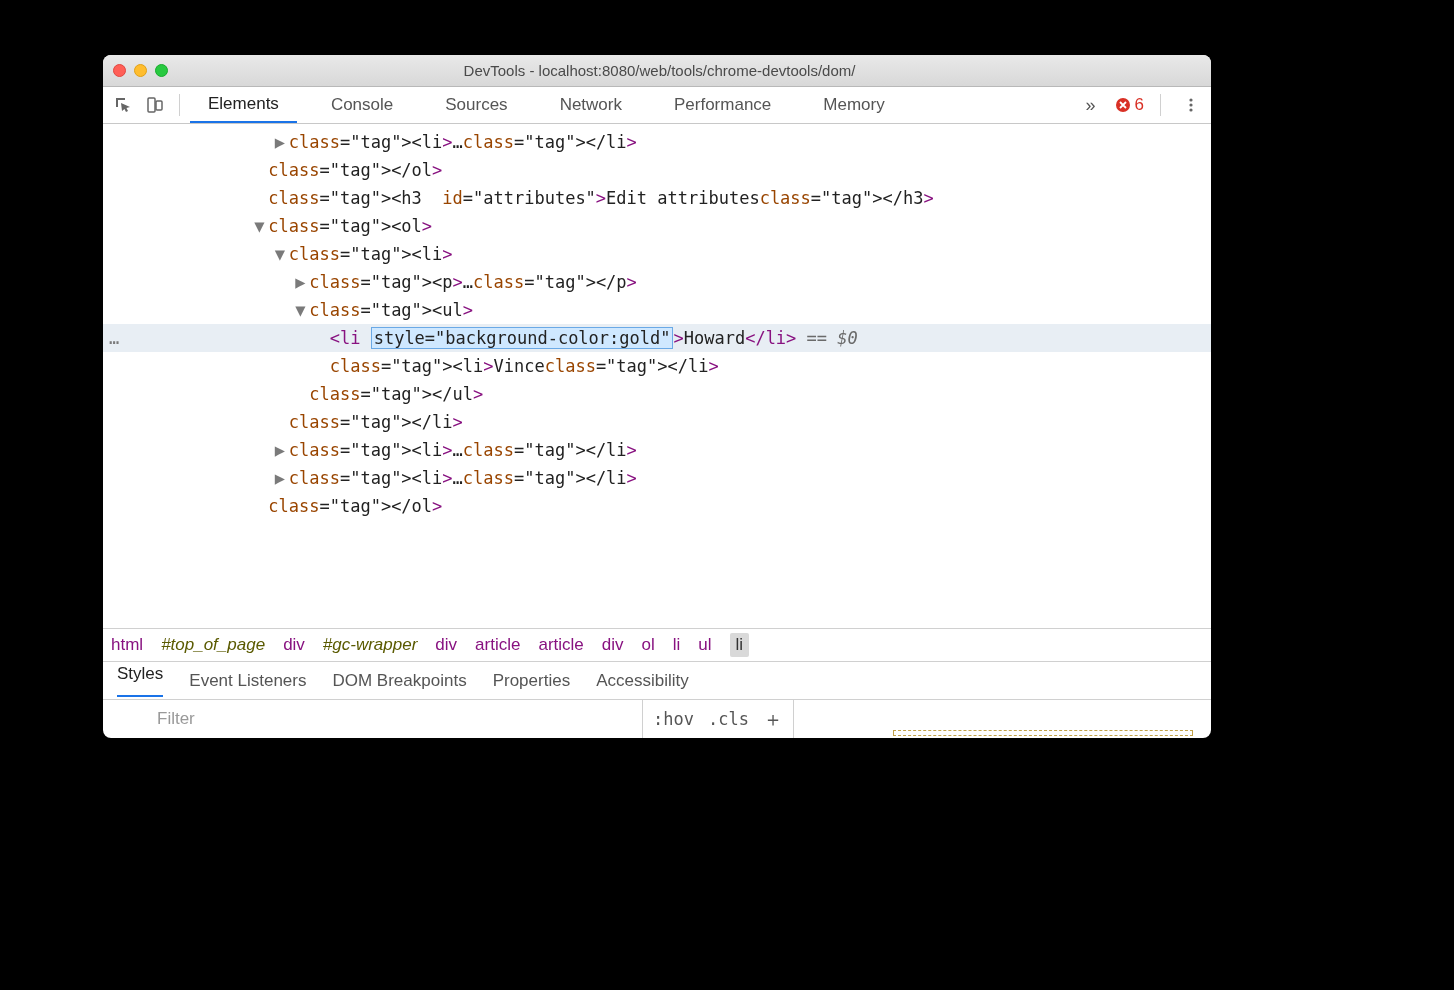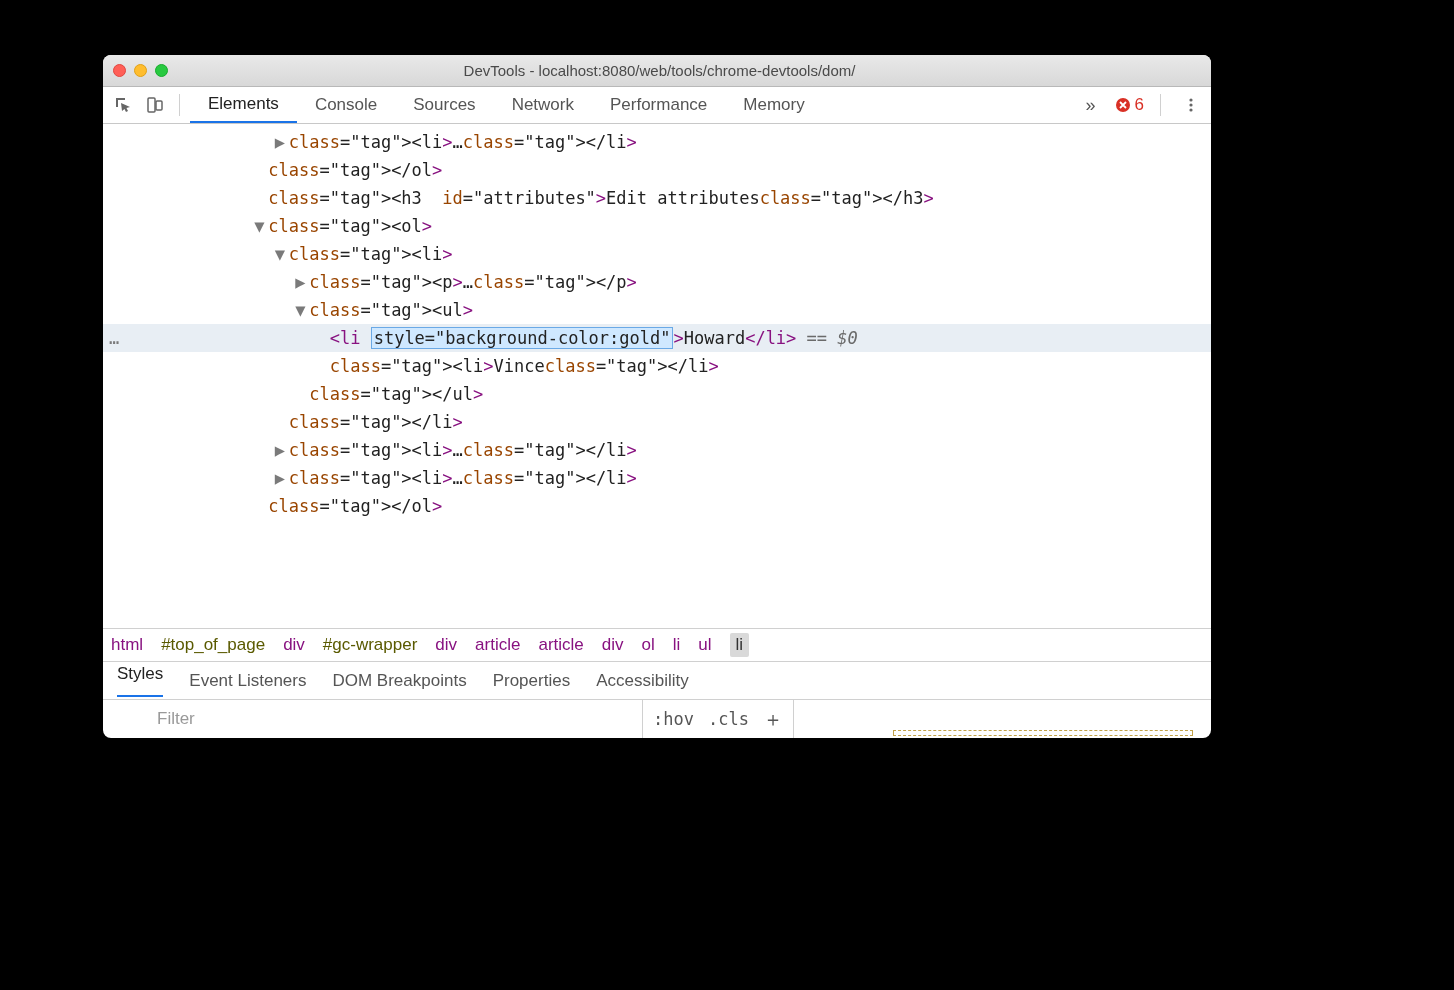--- a/index.html
+++ b/index.html
@@ -57,21 +57,21 @@
     gap: 4px;
     flex-shrink: 0;
   }
   .toolbar .icon-btn {
     width: 28px; height:28px;
     display:flex; align-items:center; justify-content:center;
     color:#666;
     cursor:pointer;
   }
   .toolbar-sep { width:1px; height:22px; background:#d0d0d0; margin: 0 6px;}
-  .tabs { display:flex; gap: 0; align-items:center; height:100%; }
+  .tabs { display:flex; gap: 16px; align-items:center; height:100%; }
   .tab {
     padding: 0 18px;
     height:100%;
     display:flex; align-items:center;
     color:#555;
     cursor:pointer;
     font-size:17px;
   }
   .tab.active {
     color:#222;
@@ -120,21 +120,21 @@
     display:flex; align-items:center;
     padding: 16px 8px;
     gap: 18px;
     font-size: 17px;
     color:#881280;
     flex-shrink:0;
     overflow:hidden;
   }
   .crumbs .crumb { cursor:pointer; }
   .crumbs .crumb.sel { background:#d9d9d9; color:#333; padding:2px 6px; border-radius:2px;}
-  .crumbid { color:#5a5a00; }
+  .crumbid { color:#5a5a00;font-style:italic; }
 
   
   .searchbar {
     display:flex; align-items:center;
     gap: 12px;
     padding: 8px 10px;
     border-bottom: 1px solid #d0d0d0;
     flex-shrink:0;
   }
   .searchbox {

